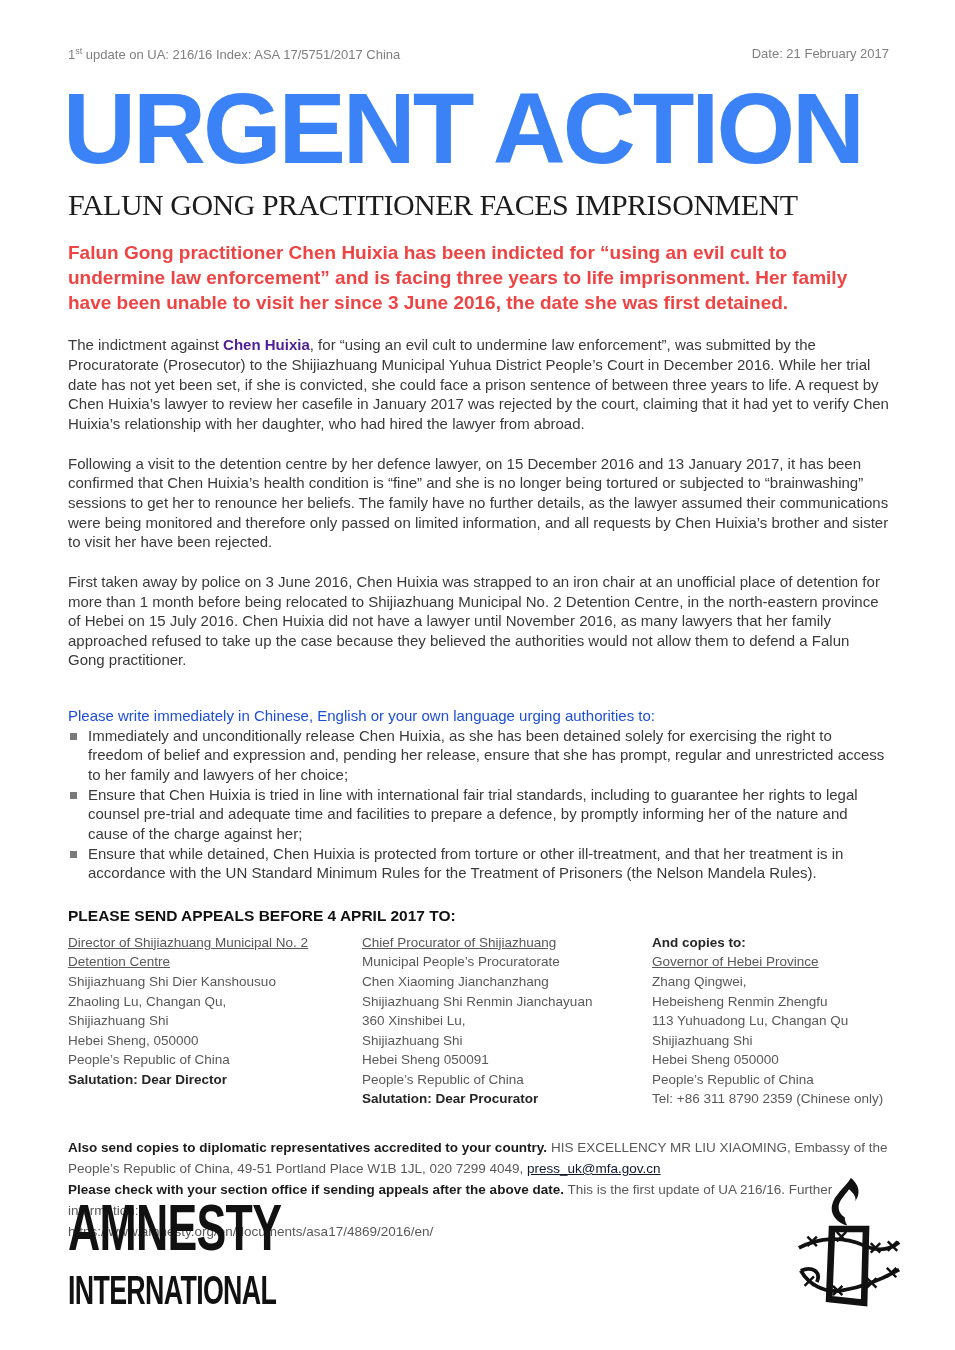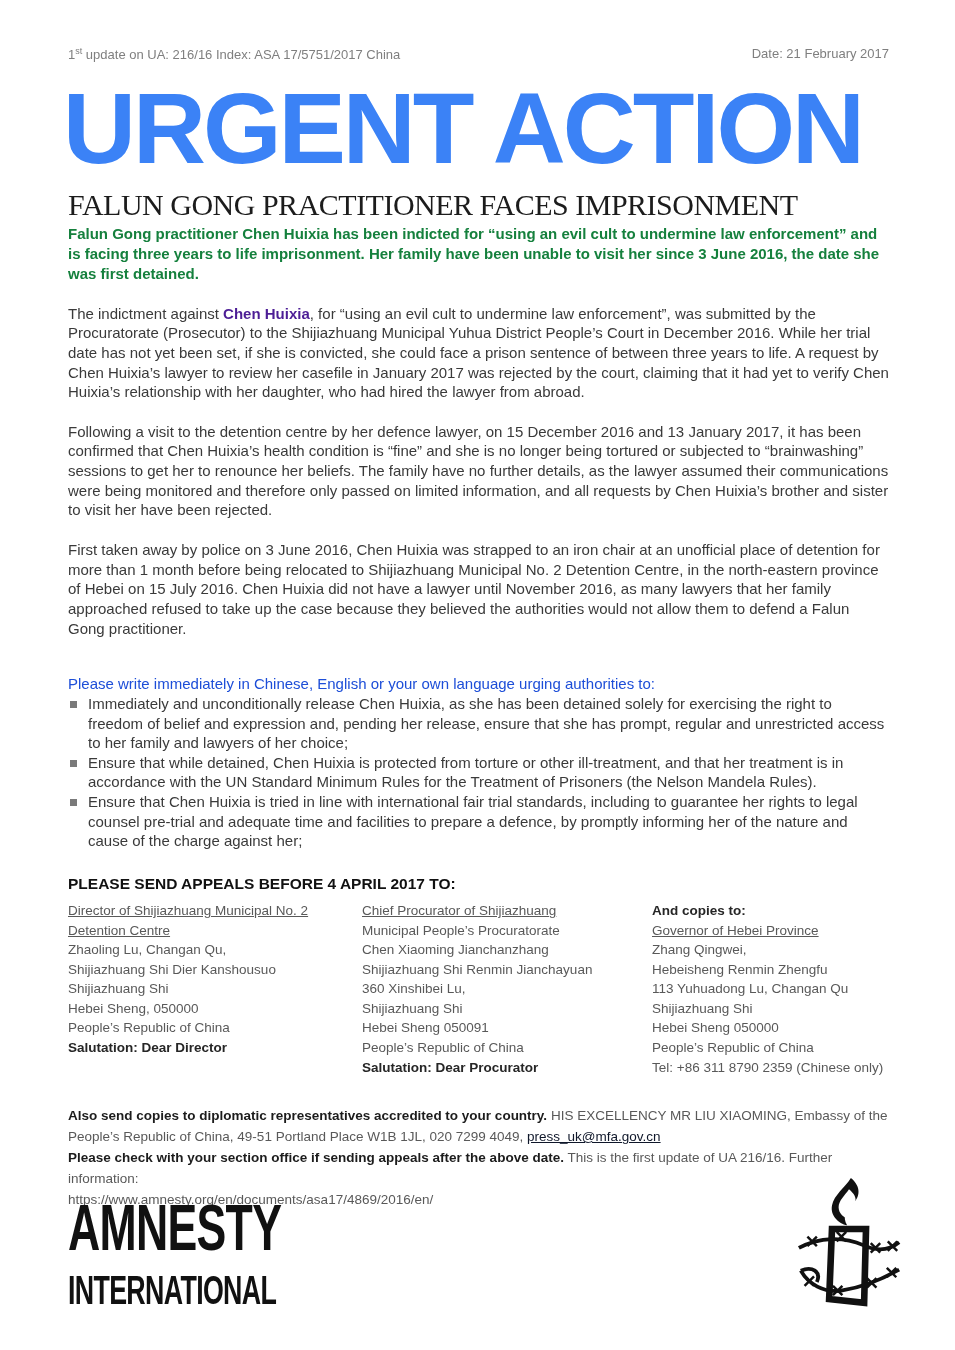--- a/index.html
+++ b/index.html
@@ -11,21 +11,21 @@
   .doc-header { display:flex; justify-content:space-between; font-size:13px; color:#7f7f7f; }
   .doc-header sup { font-size:9px; }
   .title {
     font-size:101px; line-height:0.92; font-weight:bold; color:#3b82f6;
     letter-spacing:-3px; margin:20px 0 0 -5px; white-space:nowrap;
   }
   .subtitle {
     font-size:30px; font-weight:400; color:#1c1c1c; letter-spacing:-0.5px;
     margin-top:13px; white-space:nowrap;font-family:Liberation Serif, serif;
   }
-  .lead { font-size:15px; font-weight:bold; color:#15803d; line-height:1.32; margin-top:2px; }
+  .lead { font-size:19px; font-weight:bold; color:#ef4444; line-height:1.32; margin-top:18px; }
   .para { font-size:15px; line-height:1.31; margin-top:20px; color:#3a3a3a; }
   .para b { color:#4c1d95;text-align:right; }
   .appeal-intro { font-size:15px; font-weight:normal; color:#1d4ed8; margin-top:36px; line-height:1.31; }
   .bullet { display:flex; font-size:15px; line-height:1.31; color:#3a3a3a; }
   .bullet .sq { width:7px; height:7px; background:#7a7a7a; margin:7px 11px 0 2px; flex:none; }
   .bullet .txt { flex:1; }
   .send-heading { font-size:15.5px; font-weight:bold; color:#111; margin-top:24px; }
   .cols { display:flex; margin-top:8px; font-size:13.5px; color:#595959; line-height:1.45; }
   .col-1 { width:294px; padding-right:10px; box-sizing:border-box; }
   .col-2 { width:290px; padding-right:10px; box-sizing:border-box; }
@@ -70,35 +70,35 @@
   <div class="para">First taken away by police on 3 June 2016, Chen Huixia was strapped to an iron chair at an unofficial place of detention for more than 1 month before being relocated to Shijiazhuang Municipal No. 2 Detention Centre, in the north-eastern province of Hebei on 15 July 2016. Chen Huixia did not have a lawyer until November 2016, as many lawyers that her family approached refused to take up the case because they believed the authorities would not allow them to defend a Falun Gong practitioner.</div>
 
   <div class="appeal-intro">Please write immediately in Chinese, English or your own language urging authorities to:</div>
 
   <div class="bullet">
     <span class="sq"></span>
     <span class="txt">Immediately and unconditionally release Chen Huixia, as she has been detained solely for exercising the right to freedom of belief and expression and, pending her release, ensure that she has prompt, regular and unrestricted access to her family and lawyers of her choice;</span>
   </div>
   <div class="bullet">
     <span class="sq"></span>
-    <span class="txt">Ensure that while detained, Chen Huixia is protected from torture or other ill-treatment, and that her treatment is in accordance with the UN Standard Minimum Rules for the Treatment of Prisoners (the Nelson Mandela Rules).</span>
+    <span class="txt">Ensure that Chen Huixia is tried in line with international fair trial standards, including to guarantee her rights to legal counsel pre-trial and adequate time and facilities to prepare a defence, by promptly informing her of the nature and cause of the charge against her;</span>
   </div>
   <div class="bullet">
     <span class="sq"></span>
-    <span class="txt">Ensure that Chen Huixia is tried in line with international fair trial standards, including to guarantee her rights to legal counsel pre-trial and adequate time and facilities to prepare a defence, by promptly informing her of the nature and cause of the charge against her;</span>
+    <span class="txt">Ensure that while detained, Chen Huixia is protected from torture or other ill-treatment, and that her treatment is in accordance with the UN Standard Minimum Rules for the Treatment of Prisoners (the Nelson Mandela Rules).</span>
   </div>
 
   <div class="send-heading">PLEASE SEND APPEALS BEFORE 4 APRIL 2017 TO:</div>
 
   <div class="cols">
     <div class="col-1">
       <div class="addr-title">Director of Shijiazhuang Municipal No. 2</div>
       <div class="addr-title">Detention Centre</div>
+      <div>Shijiazhuang Shi Dier Kanshousuo</div>
       <div>Zhaoling Lu, Changan Qu,</div>
-      <div>Shijiazhuang Shi Dier Kanshousuo</div>
       <div>Shijiazhuang Shi</div>
       <div>Hebei Sheng, 050000</div>
       <div>People’s Republic of China</div>
       <div class="salutation">Salutation: Dear Director</div>
     </div>
     <div class="col-2">
       <div class="addr-title">Chief Procurator of Shijiazhuang</div>
       <div>Municipal People’s Procuratorate</div>
       <div>Chen Xiaoming Jianchanzhang</div>
       <div>Shijiazhuang Shi Renmin Jianchayuan</div>

